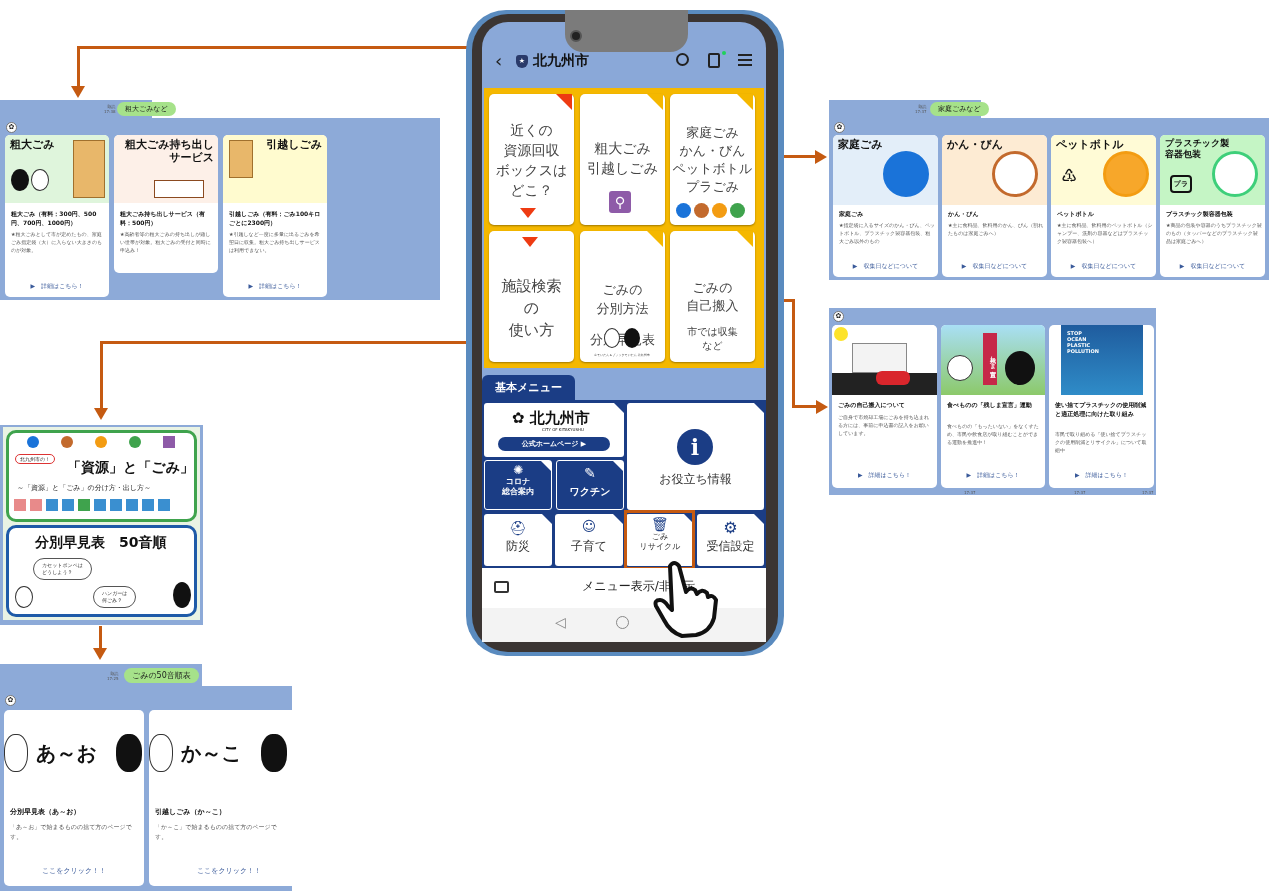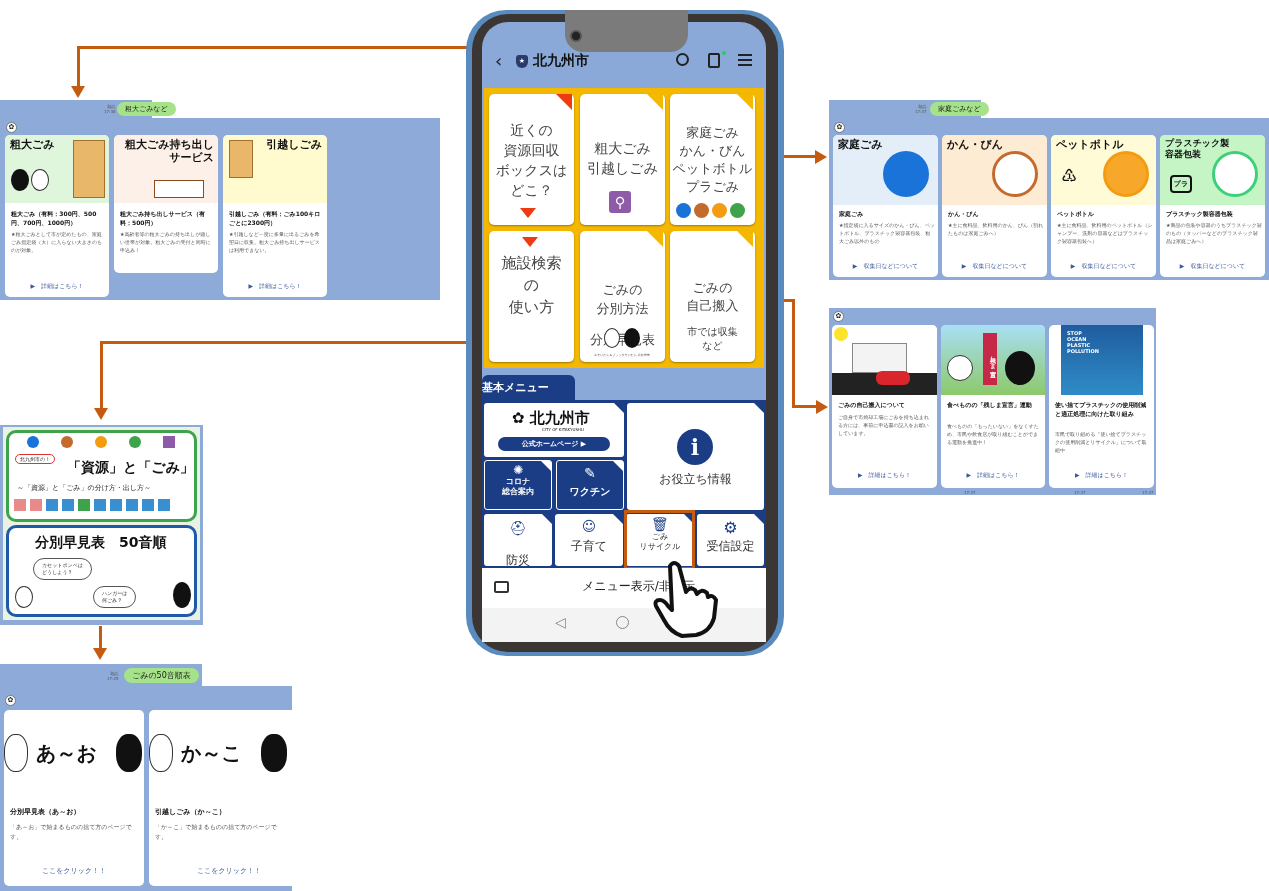--- a/index.html
+++ b/index.html
@@ -33,21 +33,21 @@
 .phone-inner{position:absolute;left:6px;top:4px;width:306px;height:638px;border-radius:36px;background:#3b3533}
 .screen{position:absolute;left:482px;top:22px;width:284px;height:620px;border-radius:26px 26px 30px 30px;background:#8aa8d8;overflow:hidden}
 .notch{position:absolute;left:565px;top:10px;width:123px;height:42px;background:#7b7b7b;border-radius:0 0 18px 18px}
 .cam{position:absolute;left:570px;top:30px;width:12px;height:12px;border-radius:50%;background:#222;border:2px solid #555}
 .hdr-title{position:absolute;font-size:14px;font-weight:bold;color:#111}
 .rich{position:absolute;left:484px;top:88px;width:280px;height:280px;background:#f5b800}
 .rtile{position:absolute;background:#fff;border-radius:5px;box-shadow:0 1px 2px rgba(0,0,0,.35);text-align:center;color:#444;font-size:14px;line-height:20px}
 .tri{position:absolute;top:0;right:0;width:0;height:0;border-left:16px solid transparent;border-top:16px solid #f5b800}
 .tri.red{border-top-color:#ee3b12}
 .tabs{position:absolute;left:482px;top:375px;width:284px;height:25px}
-.tab{position:absolute;top:0;height:25px;font-size:11px;font-weight:bold;line-height:25px;text-align:left}
+.tab{position:absolute;top:0;height:25px;font-size:11px;font-weight:bold;line-height:25px;text-align:center}
 .menu{position:absolute;left:482px;top:400px;width:284px;height:168px;background:#1b3d85}
 .mtile{position:absolute;background:#fff;border-radius:3px;color:#1b3d85;text-align:center}
 .mtile.dark{background:#1b3d85;color:#fff;border:1px solid #fff}
 .ctri{position:absolute;top:0;right:0;width:0;height:0;border-left:10px solid transparent;border-top:10px solid #1b3d85}
 .mtile.dark .ctri{border-top-color:#fff}
 .bottombar{position:absolute;left:482px;top:568px;width:284px;height:74px;background:#fff}
 .navbar{position:absolute;left:482px;top:608px;width:284px;height:34px;background:#f3f3f3}
 .hl{position:absolute;border:3px solid #c55a11}
 </style>
 </head>
@@ -287,21 +287,21 @@
 ペットボトル
 プラごみ</span></div>
 <div class="tri" style="left:737px;top:94px"></div>
 <div class="abs" style="left:676px;top:203px;display:flex;gap:3px">
   <span style="width:15px;height:15px;border-radius:50%;background:#1a73d9;display:inline-block"></span>
   <span style="width:15px;height:15px;border-radius:50%;background:#c36a2d;display:inline-block"></span>
   <span style="width:15px;height:15px;border-radius:50%;background:#f39c12;display:inline-block"></span>
   <span style="width:15px;height:15px;border-radius:50%;background:#3fa34d;display:inline-block"></span>
 </div>
 
-<div class="rtile" style="left:489px;top:231px;width:85px;height:131px;padding-top:21px;white-space:pre-line;font-size:15px;line-height:22px"><span>施設検索
+<div class="rtile" style="left:489px;top:231px;width:85px;height:131px;padding-top:44px;white-space:pre-line;font-size:15px;line-height:22px"><span>施設検索
 の
 使い方</span></div>
 <div class="abs" style="left:522px;top:237px;width:0;height:0;border-left:8px solid transparent;border-right:8px solid transparent;border-top:10px solid #ee3b12"></div>
 
 <div class="rtile" style="left:580px;top:231px;width:85px;height:131px;padding-top:30px;font-size:13px;line-height:19px;white-space:pre-line">
   <span>ごみの
 分別方法</span>
   <div style="margin-top:12px">分別早見表</div>
 </div>
 <div class="tri" style="left:647px;top:231px"></div>
@@ -339,21 +339,21 @@
   <div style="font-size:10px;font-weight:bold;margin-top:4px">ワクチン</div>
   <div class="ctri"></div>
 </div>
 <div class="mtile" style="left:627px;top:403px;width:137px;height:107px">
   <div class="abs" style="left:50px;top:26px;width:36px;height:36px;border-radius:50%;background:#1b3d85;color:#fff;font-size:22px;font-weight:bold;font-family:'DejaVu Serif',serif;line-height:36px">i</div>
   <div class="abs" style="left:0;right:0;top:68px;font-size:12px;color:#333">お役立ち情報</div>
   <div class="ctri"></div>
 </div>
 <div class="mtile" style="left:484px;top:514px;width:68px;height:52px">
   <div style="font-size:14px;margin-top:6px">⛑</div>
-  <div style="font-size:12px;margin-top:16px;color:#333">防災</div>
+  <div style="font-size:12px;margin-top:2px;color:#333">防災</div>
   <div class="ctri"></div>
 </div>
 <div class="mtile" style="left:555px;top:514px;width:68px;height:52px">
   <div style="font-size:14px;margin-top:4px">☺</div>
   <div style="font-size:12px;margin-top:4px;color:#333">子育て</div>
   <div class="ctri"></div>
 </div>
 <div class="mtile" style="left:626px;top:514px;width:68px;height:52px">
   <div style="font-size:14px;margin-top:2px">🗑</div>
   <div style="font-size:8px;line-height:10px;white-space:pre-line;color:#333">ごみ

